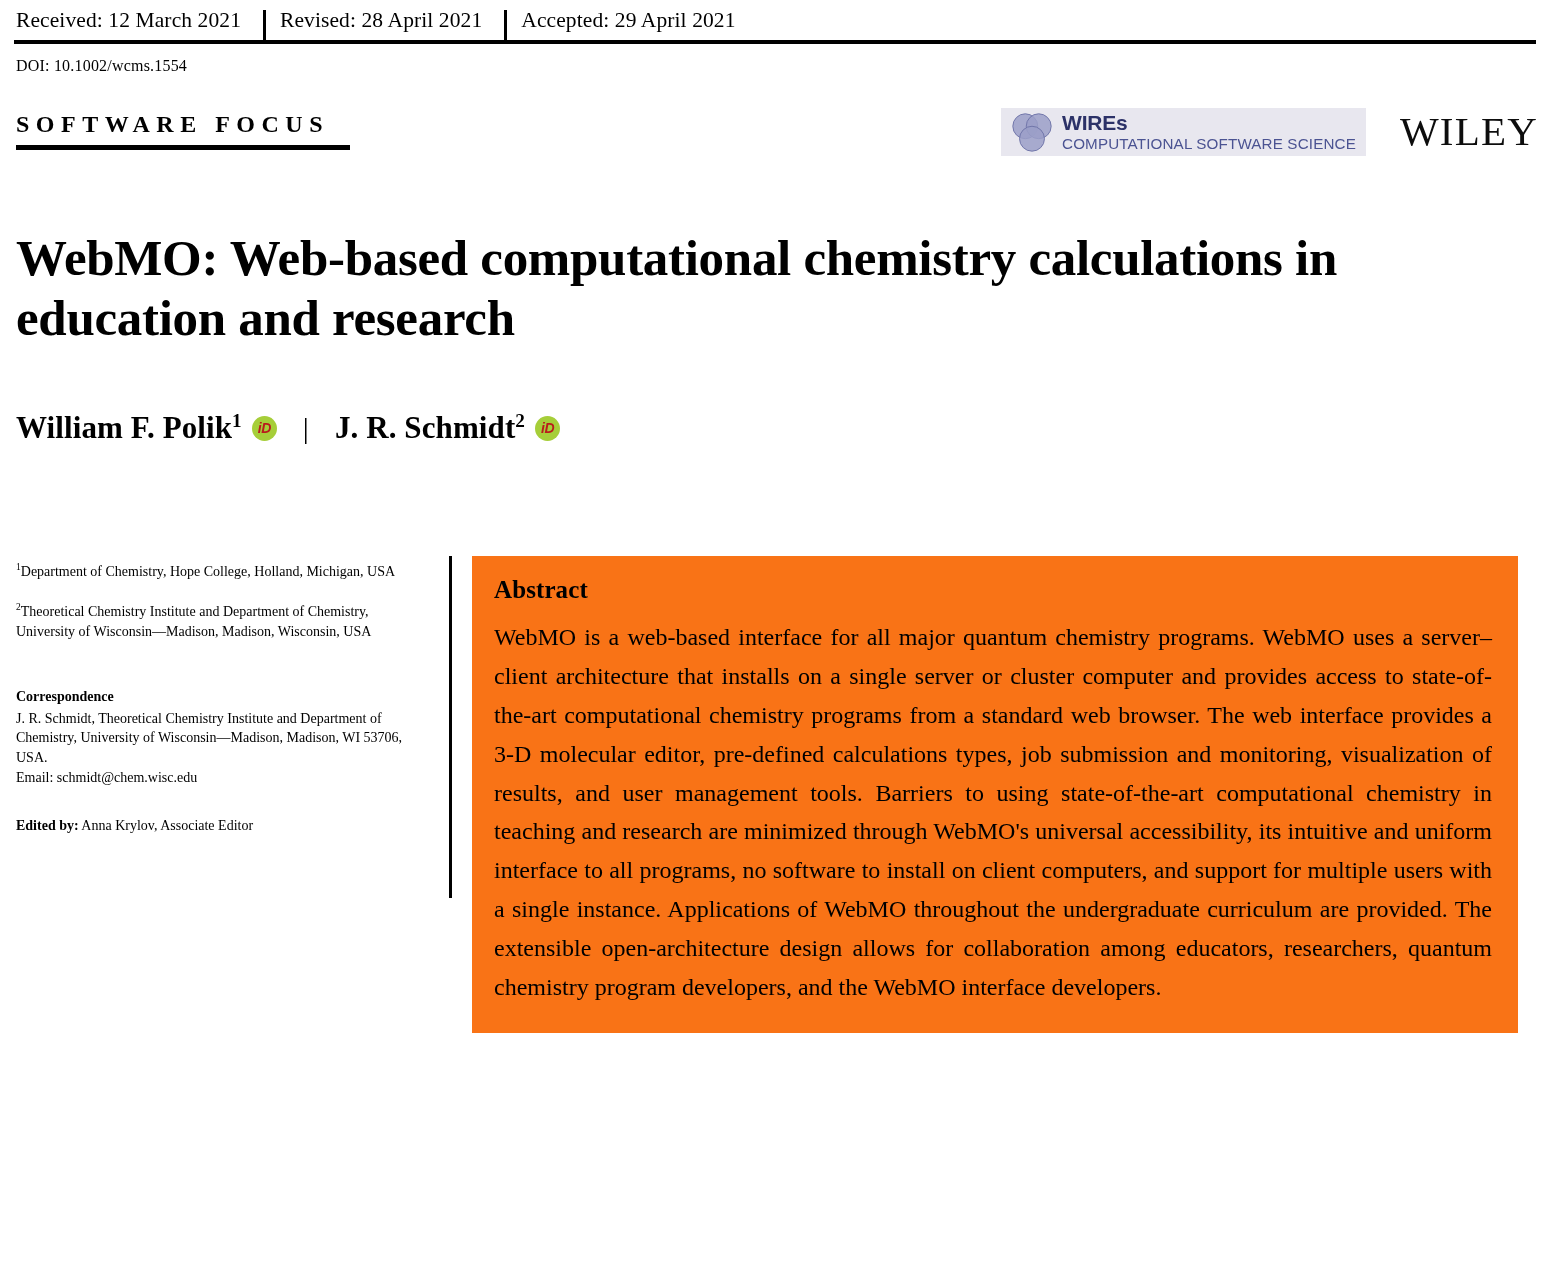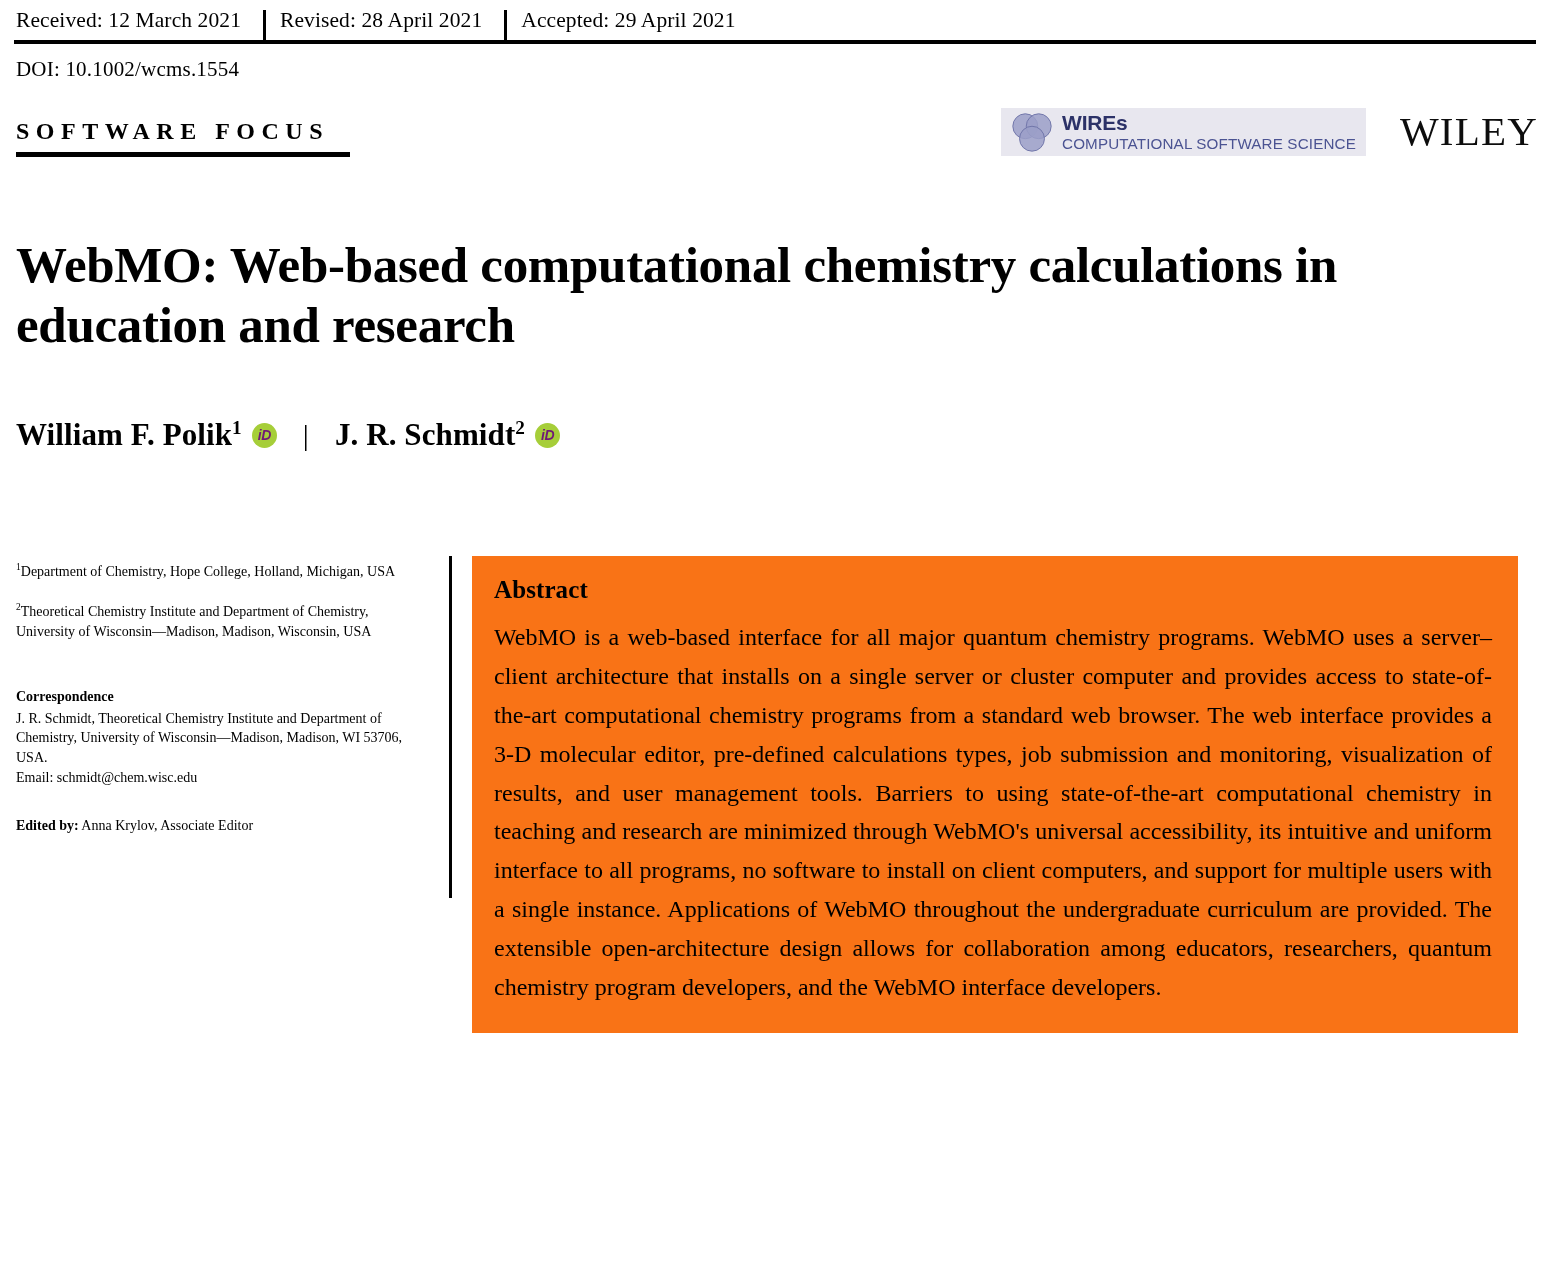--- a/index.html
+++ b/index.html
@@ -42,21 +42,21 @@
   }
   .date-cell.first { padding-left: 2px; }
   .date-cell + .date-cell {
     border-left: 3px solid #000;
     padding-left: 14px;
   }
 
   
   .doi-line {
     margin: 13px 0 0 16px;
-    font-size: 21px;
+    font-size: 16px;
     letter-spacing: 0.2px;
   }
 
   
   .logo-band {
     position: absolute;
     top: 108px;
     right: 14px;
     display: flex;
     align-items: center;
@@ -146,21 +146,21 @@
     line-height: 0;
   }
   .orcid {
     display: inline-flex;
     align-items: center;
     justify-content: center;
     width: 25px;
     height: 25px;
     border-radius: 50%;
     background: #a6ce39;
-    color: #701a75;
+    color: #b91c1c;
     font-family: "Liberation Sans", "DejaVu Sans", sans-serif;
     font-size: 14px;
     font-weight: bold;
     font-style: italic;
     margin-left: 10px;
     flex: none;
     letter-spacing: -0.5px;
   }
   .author-sep {
     margin: 0 26px;

